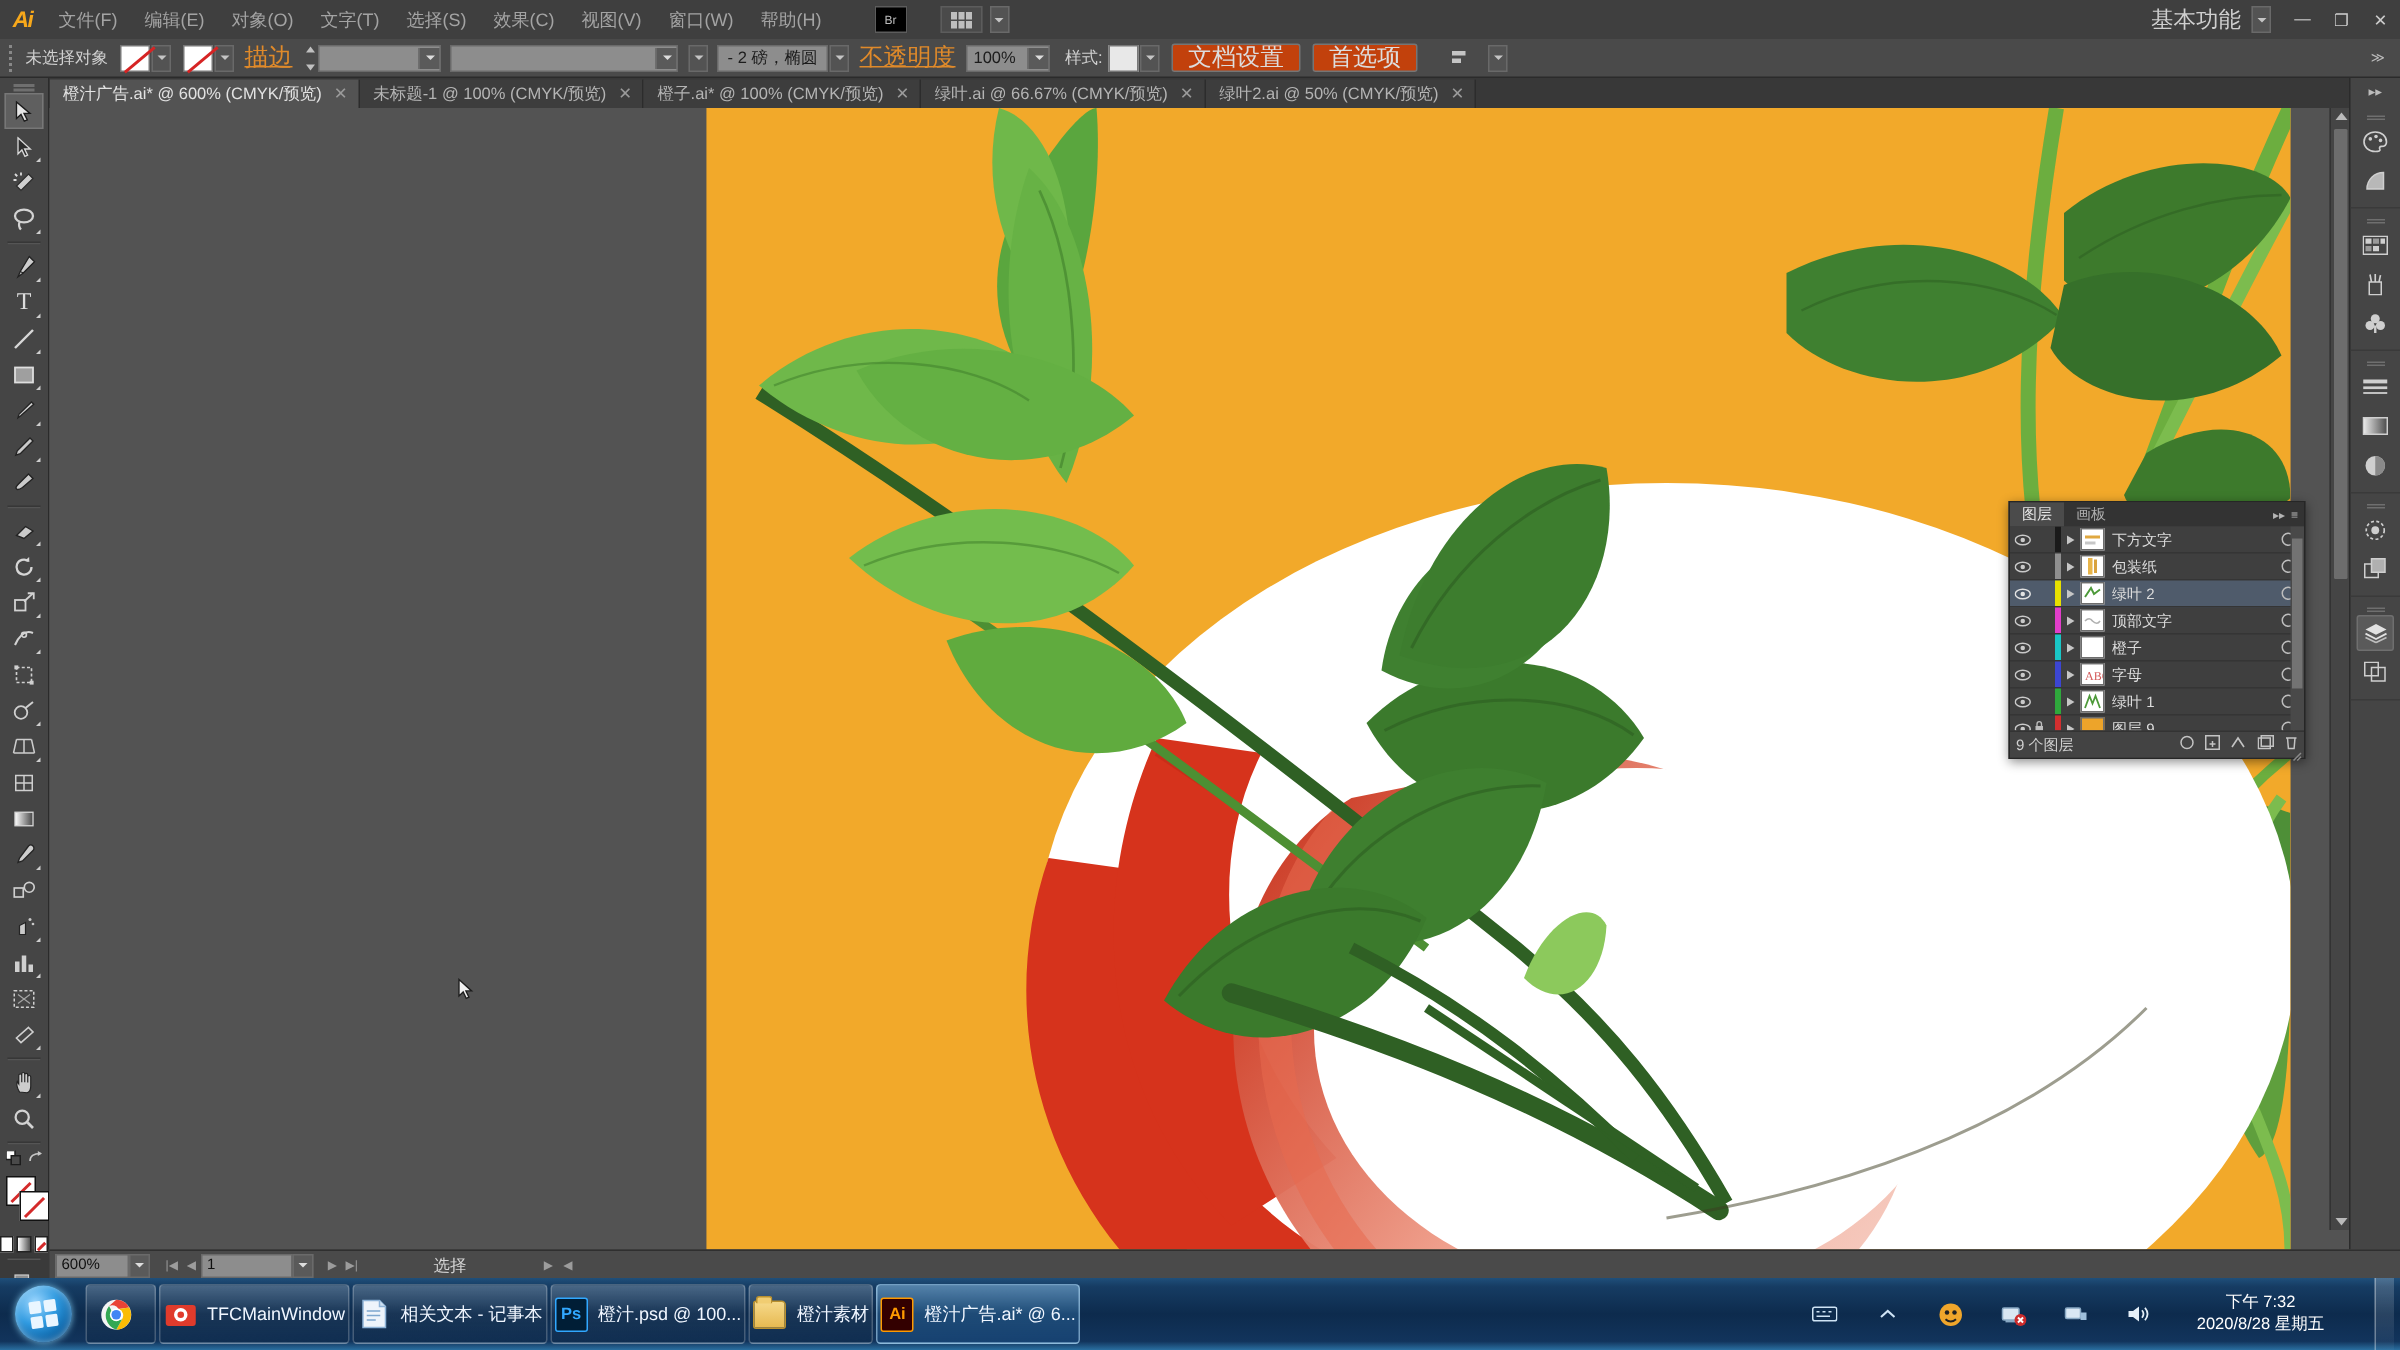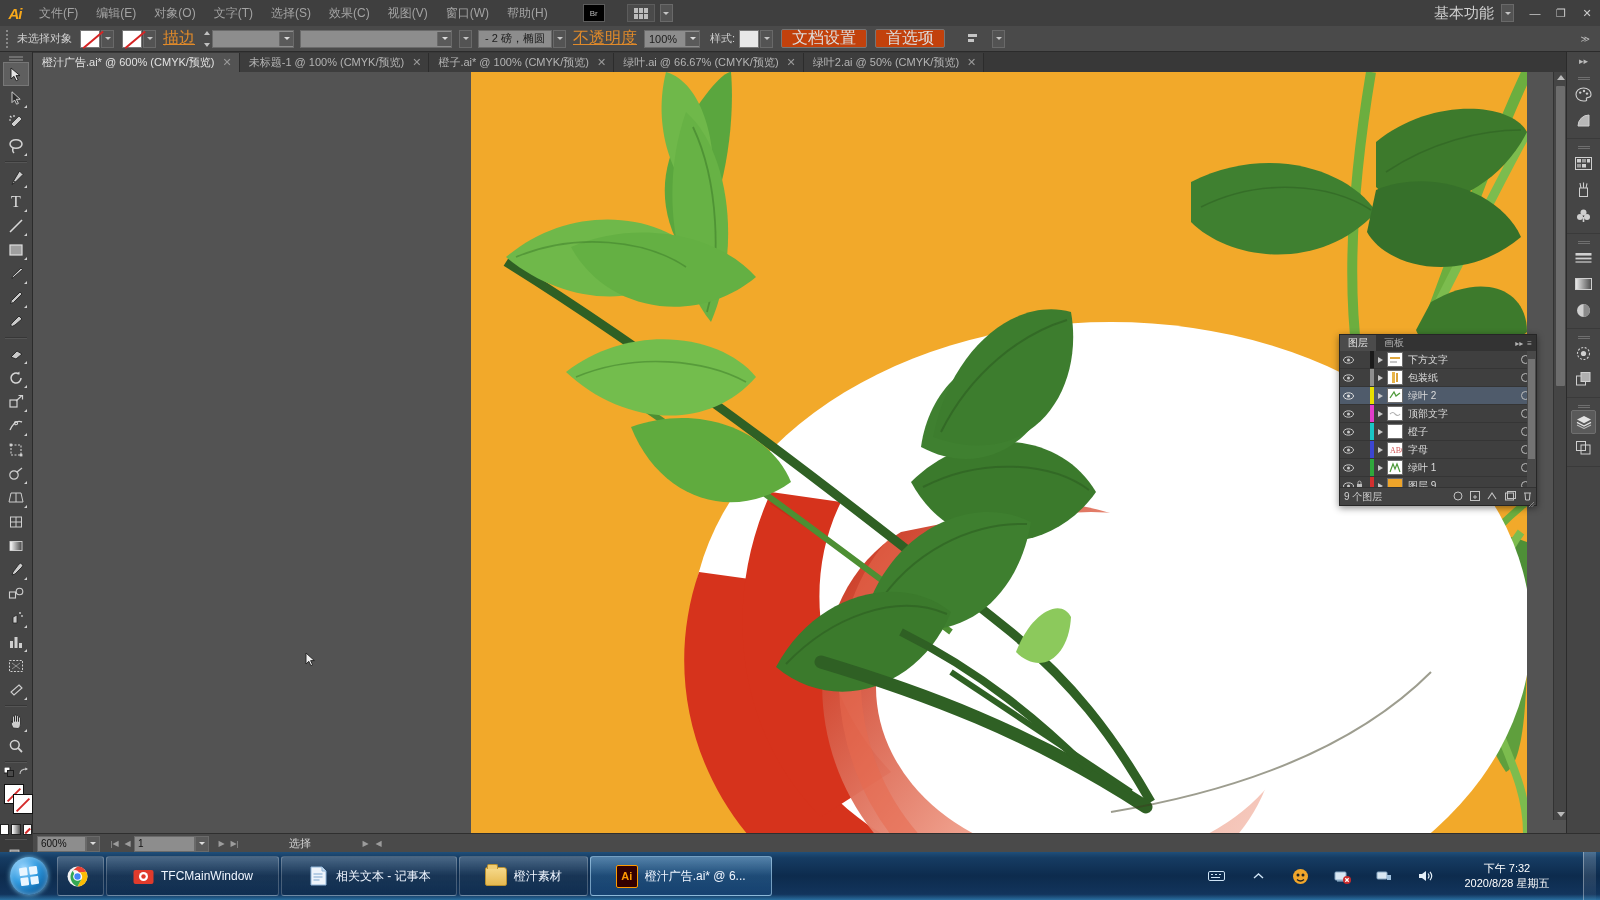--- a/index.html
+++ b/index.html
@@ -164,21 +164,21 @@
   .taskbar{position:absolute;left:0;top:852px;width:1600px;height:48px;
     background:linear-gradient(to bottom,#1f4f7a 0%,#163c63 12%,#0d2b4d 50%,#12345c 88%,#2a6fa0 100%);
     display:flex;align-items:center;}
   .start{width:54px;height:44px;display:flex;align-items:center;justify-content:center;margin-left:2px;}
   .orb{width:38px;height:38px;border-radius:50%;
     background:radial-gradient(circle at 35% 30%,#9fd8ff 0%,#2f9ae0 40%,#0b64a8 70%,#063d6b 100%);
     box-shadow:0 0 5px rgba(140,220,255,.8),inset 0 0 6px rgba(255,255,255,.5);
     display:flex;align-items:center;justify-content:center;}
   .orb .flag{display:grid;grid-template-columns:8px 8px;grid-template-rows:8px 8px;gap:2px;transform:rotate(-8deg);}
   .orb .flag i{background:#eaf6ff;display:block;border-radius:1px;}
-  .tb-item{height:38px;min-width:0;margin:0 1px;padding:0 25px;display:flex;align-items:center;gap:7px;
+  .tb-item{height:38px;min-width:0;margin:0 1px;padding:0 2px;display:flex;align-items:center;gap:7px;
     background:linear-gradient(to bottom,rgba(255,255,255,.22),rgba(255,255,255,.05) 48%,rgba(0,0,0,.12));
     border:1px solid rgba(255,255,255,.22);border-radius:3px;color:#f0f6ff;font-size:12px;white-space:nowrap;}
   .tb-item.icononly{padding:0 8px;}
   .tb-item.active{background:linear-gradient(to bottom,rgba(160,215,255,.45),rgba(70,150,215,.3) 50%,rgba(30,90,150,.35));
     border-color:rgba(190,230,255,.55);}
   .tb-ic{width:22px;height:22px;display:flex;align-items:center;justify-content:center;flex:0 0 auto;}
   .tray{margin-left:auto;display:flex;align-items:center;height:48px;padding-right:4px;gap:24px;}
   .tray-ic{width:18px;height:18px;display:flex;align-items:center;justify-content:center;color:#cfe4f5;}
   .clock{display:flex;flex-direction:column;align-items:center;justify-content:center;
     color:#fff;font-size:11px;line-height:15px;min-width:96px;}
@@ -1082,20 +1082,26 @@
       <span class="tb-ic">
         <svg width="19" height="20" viewBox="0 0 19 20">
           <path d="M2 1 L13 1 L17 5 L17 19 L2 19 Z" fill="#eef4fb" stroke="#8fb4d8" stroke-width="1"></path>
           <path d="M13 1 L13 5 L17 5" fill="#cfe1f2" stroke="#8fb4d8" stroke-width="1"></path>
           <path d="M4.5 8 h9 M4.5 11 h9 M4.5 14 h6" stroke="#7ea7cf" stroke-width="1"></path>
         </svg>
       </span>
       <span>相关文本 - 记事本</span>
     </div>
 
+    <div class="tb-item">
+      <span class="tb-ic">
+        <span class="ps-ic">Ps</span>
+      </span>
+      <span>橙汁.psd @ 100...</span>
+    </div>
 
     <div class="tb-item">
       <span class="tb-ic">
         <span class="folder-ic"></span>
       </span>
       <span>橙汁素材</span>
     </div>
 
     <div class="tb-item active">
       <span class="tb-ic">

